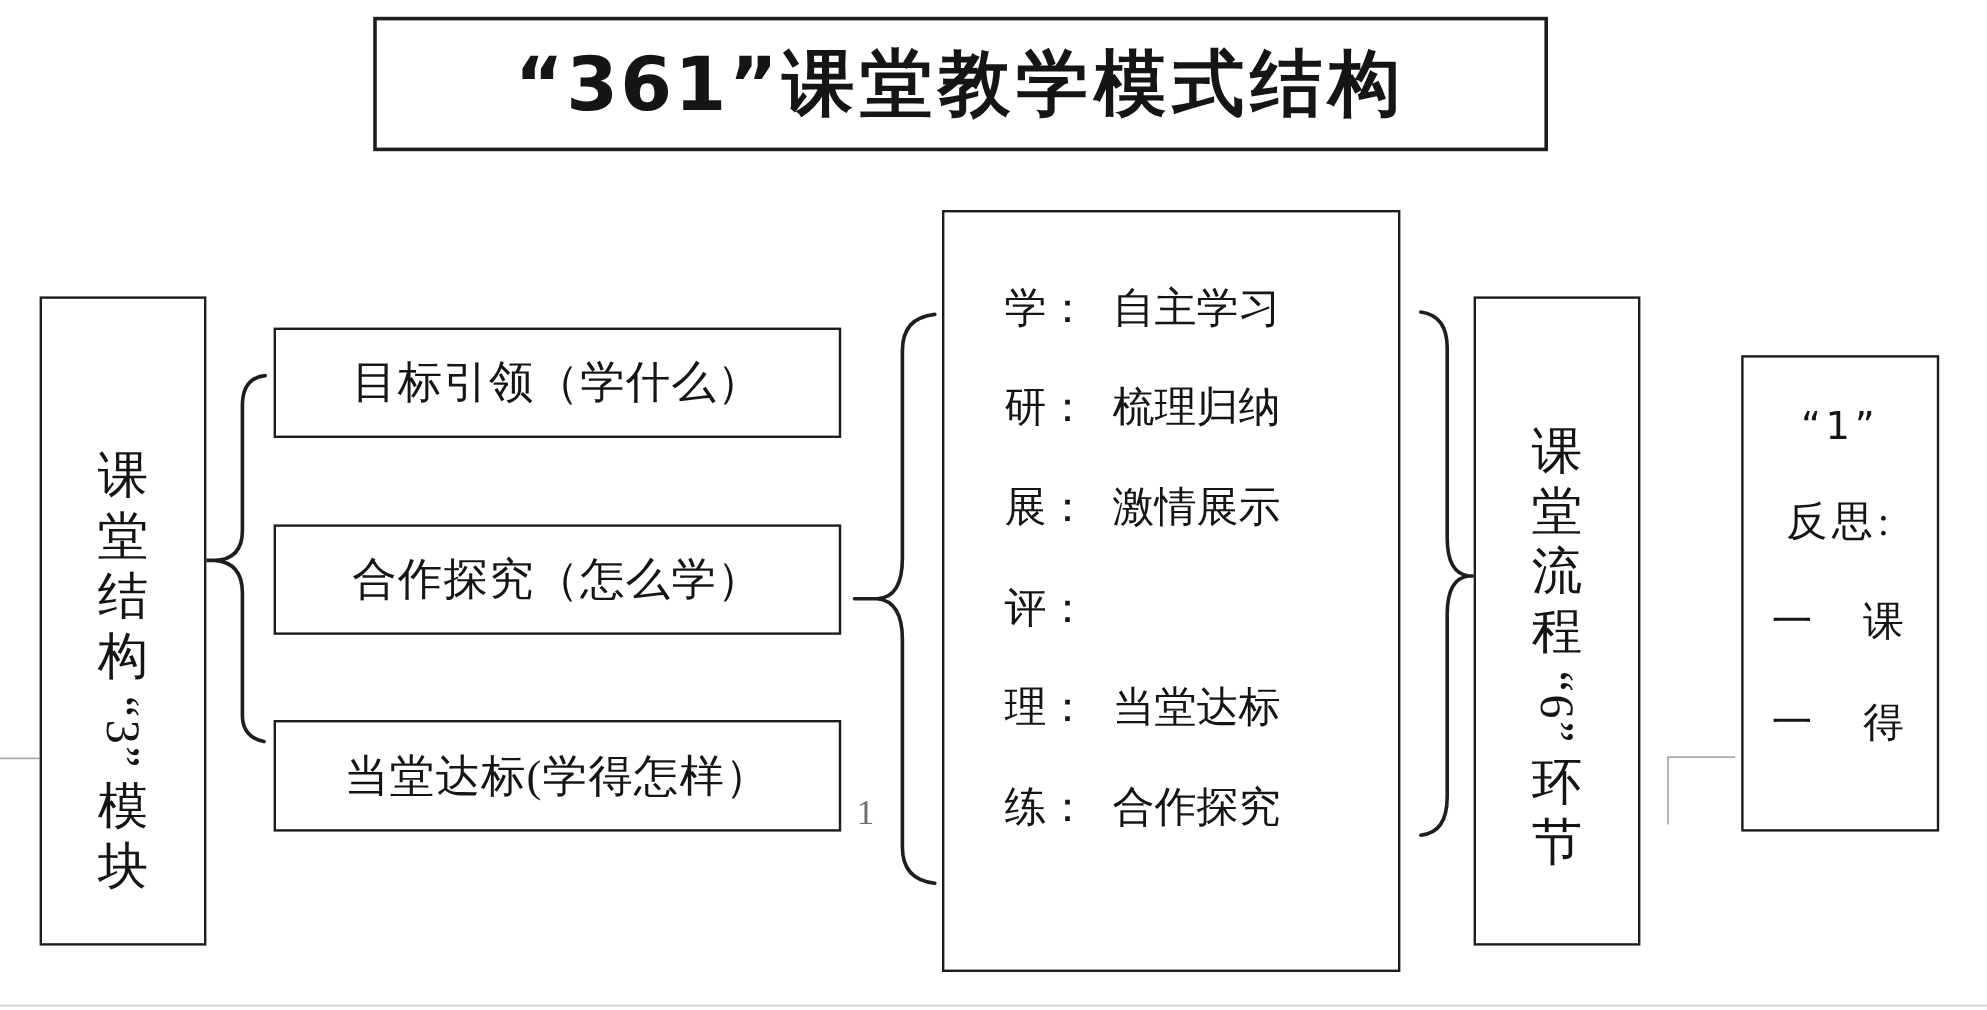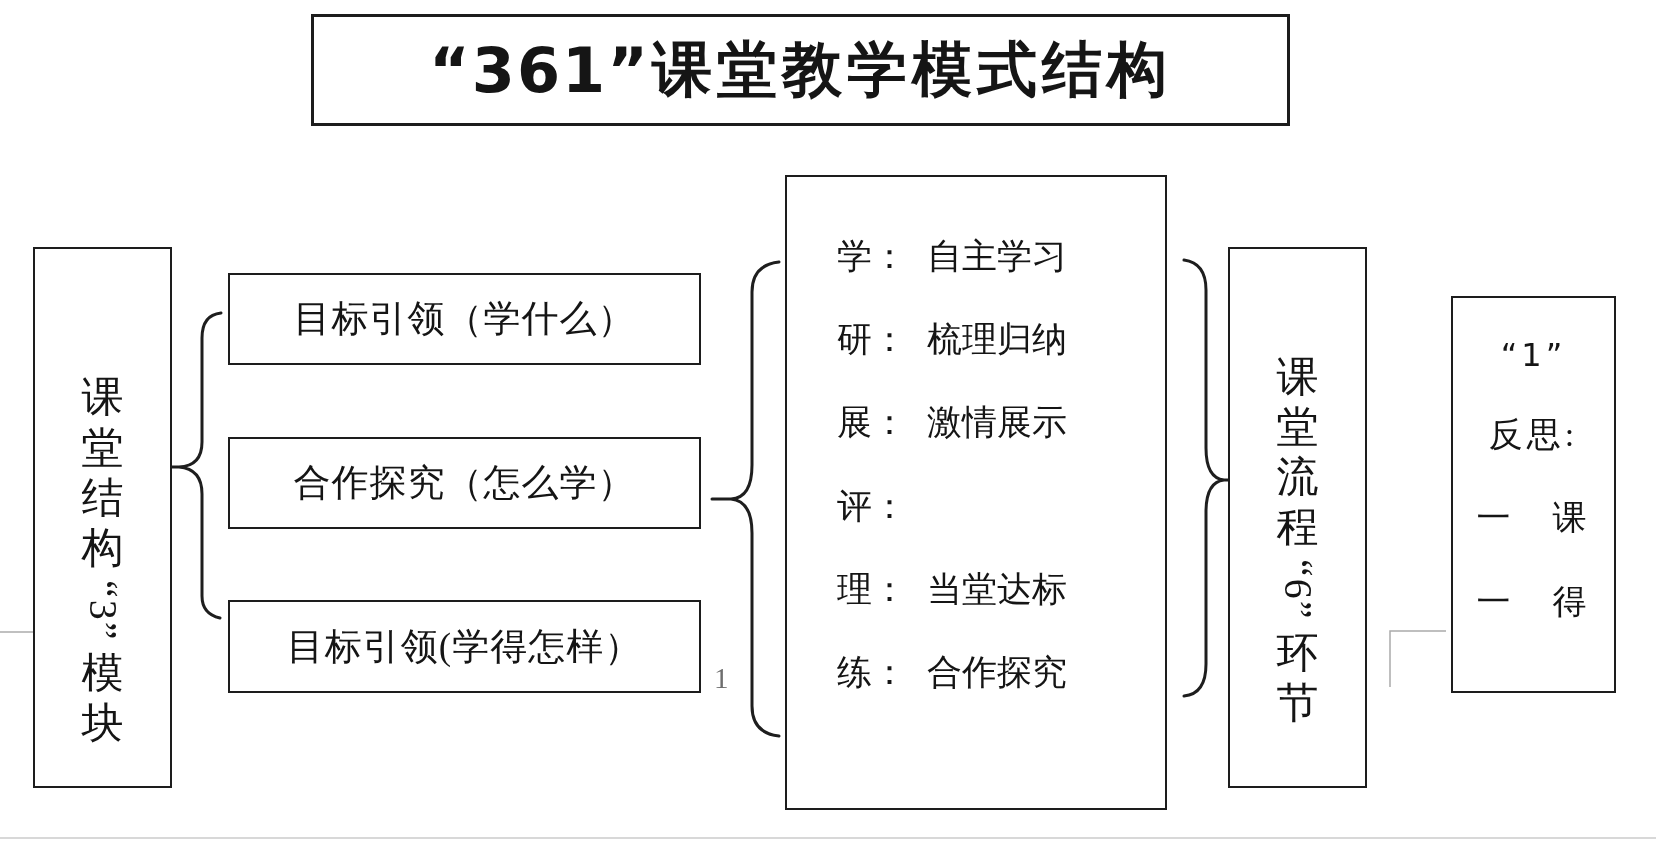--- a/index.html
+++ b/index.html
@@ -85,21 +85,21 @@
       </div>
   </div>
 
   <div class="box struct struct-1">
     <span>目标引领（学什么）</span>
   </div>
   <div class="box struct struct-2">
     <span>合作探究（怎么学）</span>
   </div>
   <div class="box struct struct-3">
-    <span>目标引领(学得怎样）</span>
+    <span>当堂达标(学得怎样）</span>
   </div>
 
   <div class="box center-box">
     <div class="step-row">
       <span class="step-label">学：</span>
       <span class="step-desc">自主学习</span>
     </div>
     <div class="step-row">
       <span class="step-label">研：</span>
       <span class="step-desc">梳理归纳</span>

